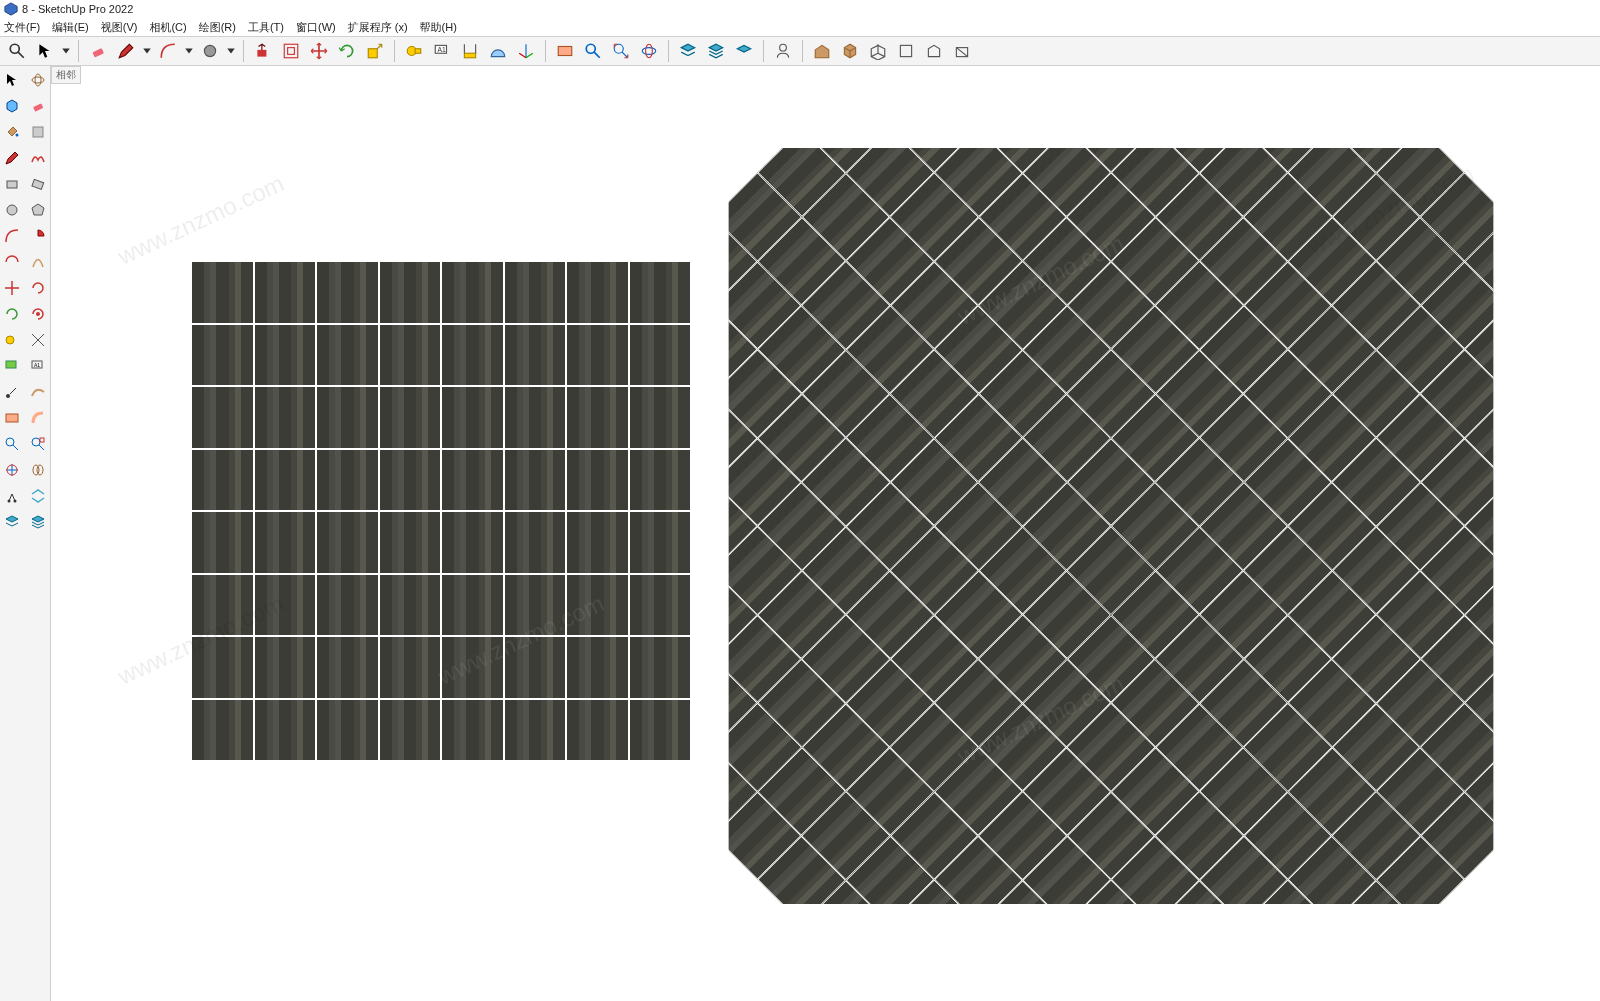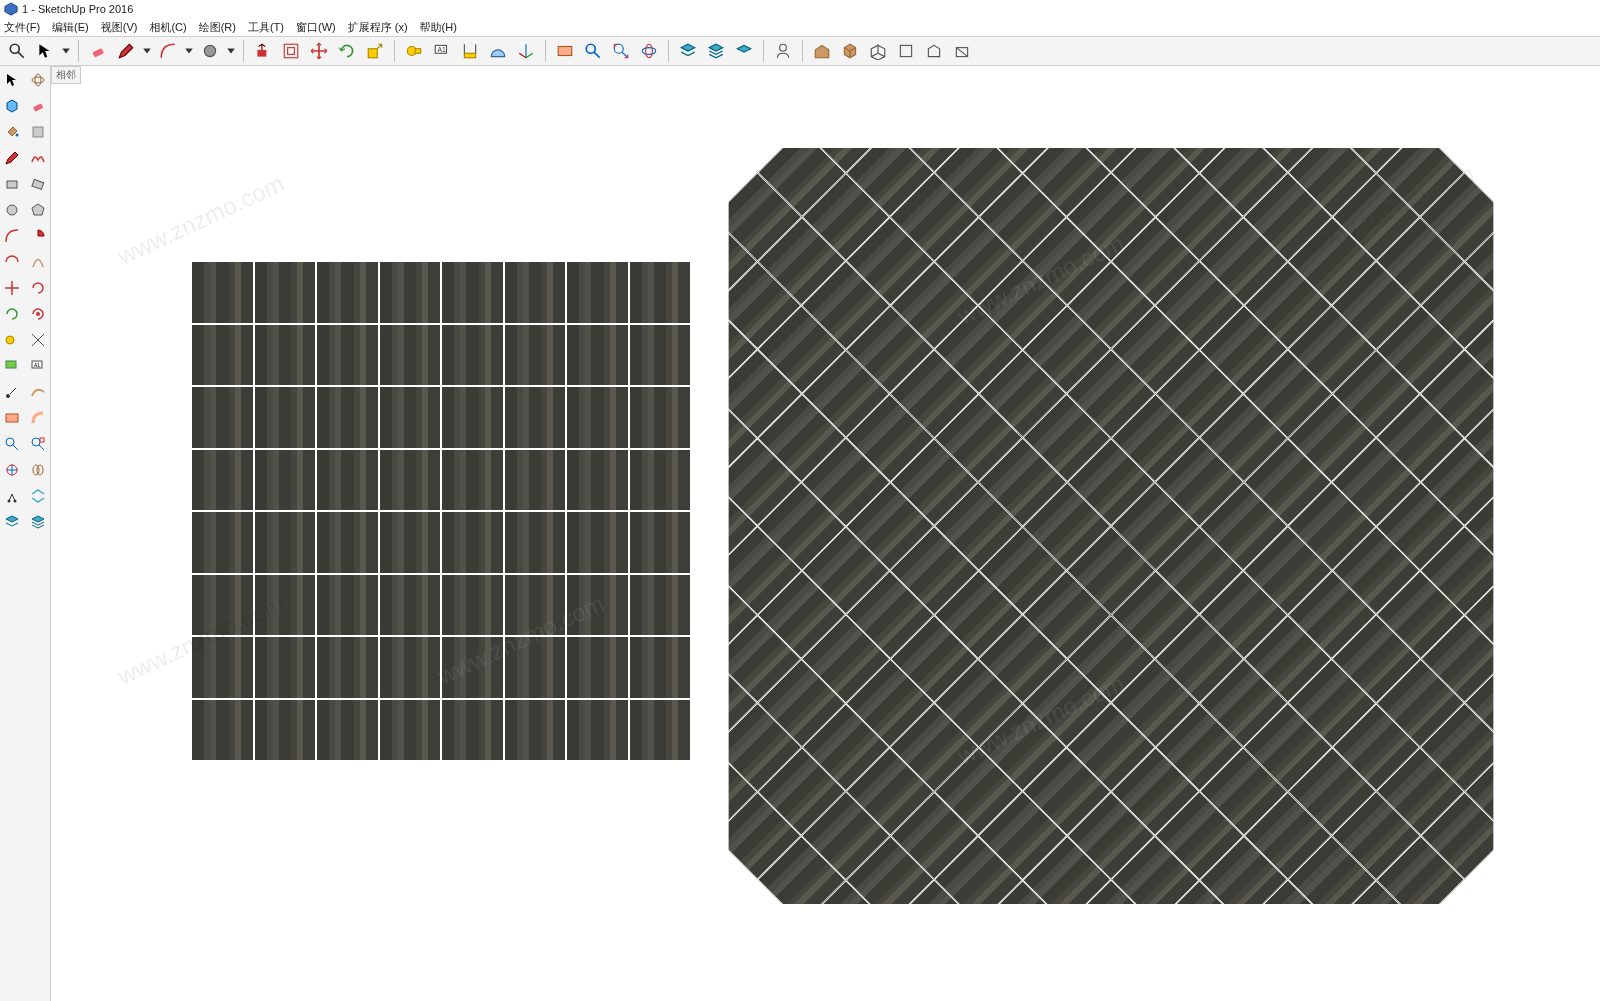--- a/index.html
+++ b/index.html
@@ -40,21 +40,21 @@
 .wm-diag{position:absolute;color:rgba(0,0,0,.07);font-size:24px;transform:rotate(-25deg);pointer-events:none;white-space:nowrap}
 .tab-label{position:absolute;left:0;top:0;font-size:10px;color:#666;padding:1px 4px;background:#f4f4f4;border:1px solid #ccc}
 </style>
 </head>
 <body>
 
 <div class="title-bar">
   <svg class="app-icon" viewBox="0 0 16 16">
       <polygon points="8,1 15,5 15,11 8,15 1,11 1,5" fill="#3a6fc4" stroke="#1a3a7a"></polygon>
     </svg>
-  <span>1 - SketchUp Pro 2016</span>
+  <span>8 - SketchUp Pro 2022</span>
 </div>
 
 <div class="menu-bar">
   <span>文件(F)</span>
   <span>编辑(E)</span>
   <span>视图(V)</span>
   <span>相机(C)</span>
   <span>绘图(R)</span>
   <span>工具(T)</span>
   <span>窗口(W)</span>

